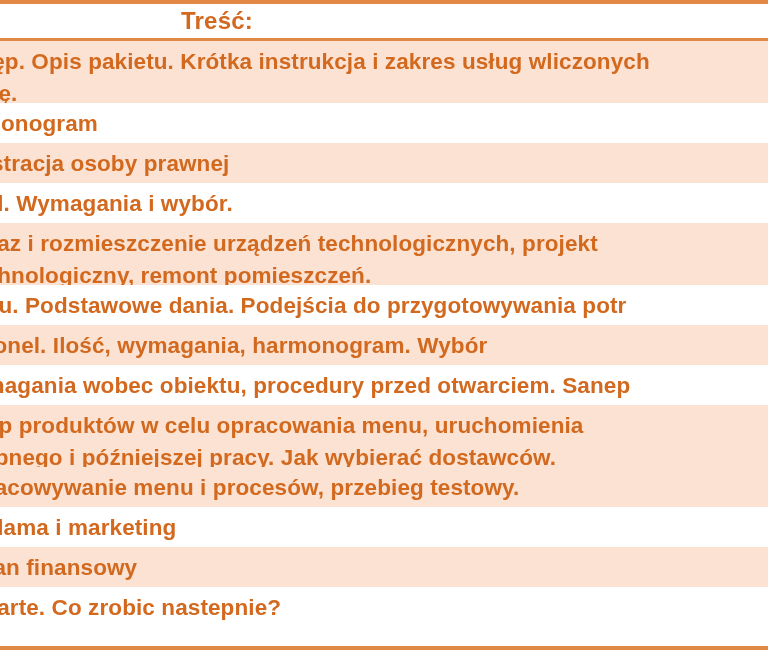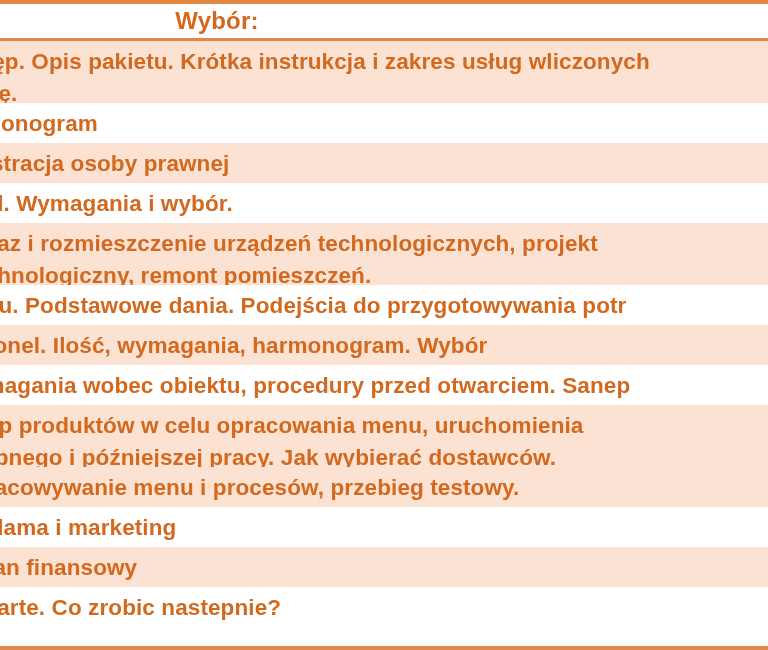--- a/index.html
+++ b/index.html
@@ -85,21 +85,21 @@
   
   .h1 { height: 62px; }   
   .h3 { height: 40px; }   
 </style>
 </head>
 <body>
 
 <div id="content-table">
 
   <div class="table-header">
-    <span class="header-text">Wybór:</span>
+    <span class="header-text">Treść:</span>
   </div>
 
   <div class="rows">
 
     <div class="row band h1 two-line">
       <span class="cell-text">stęp. Opis pakietu. Krótka instrukcja i zakres usług wliczonych
 enę.</span>
     </div>
 
     <div class="row plain h3">

